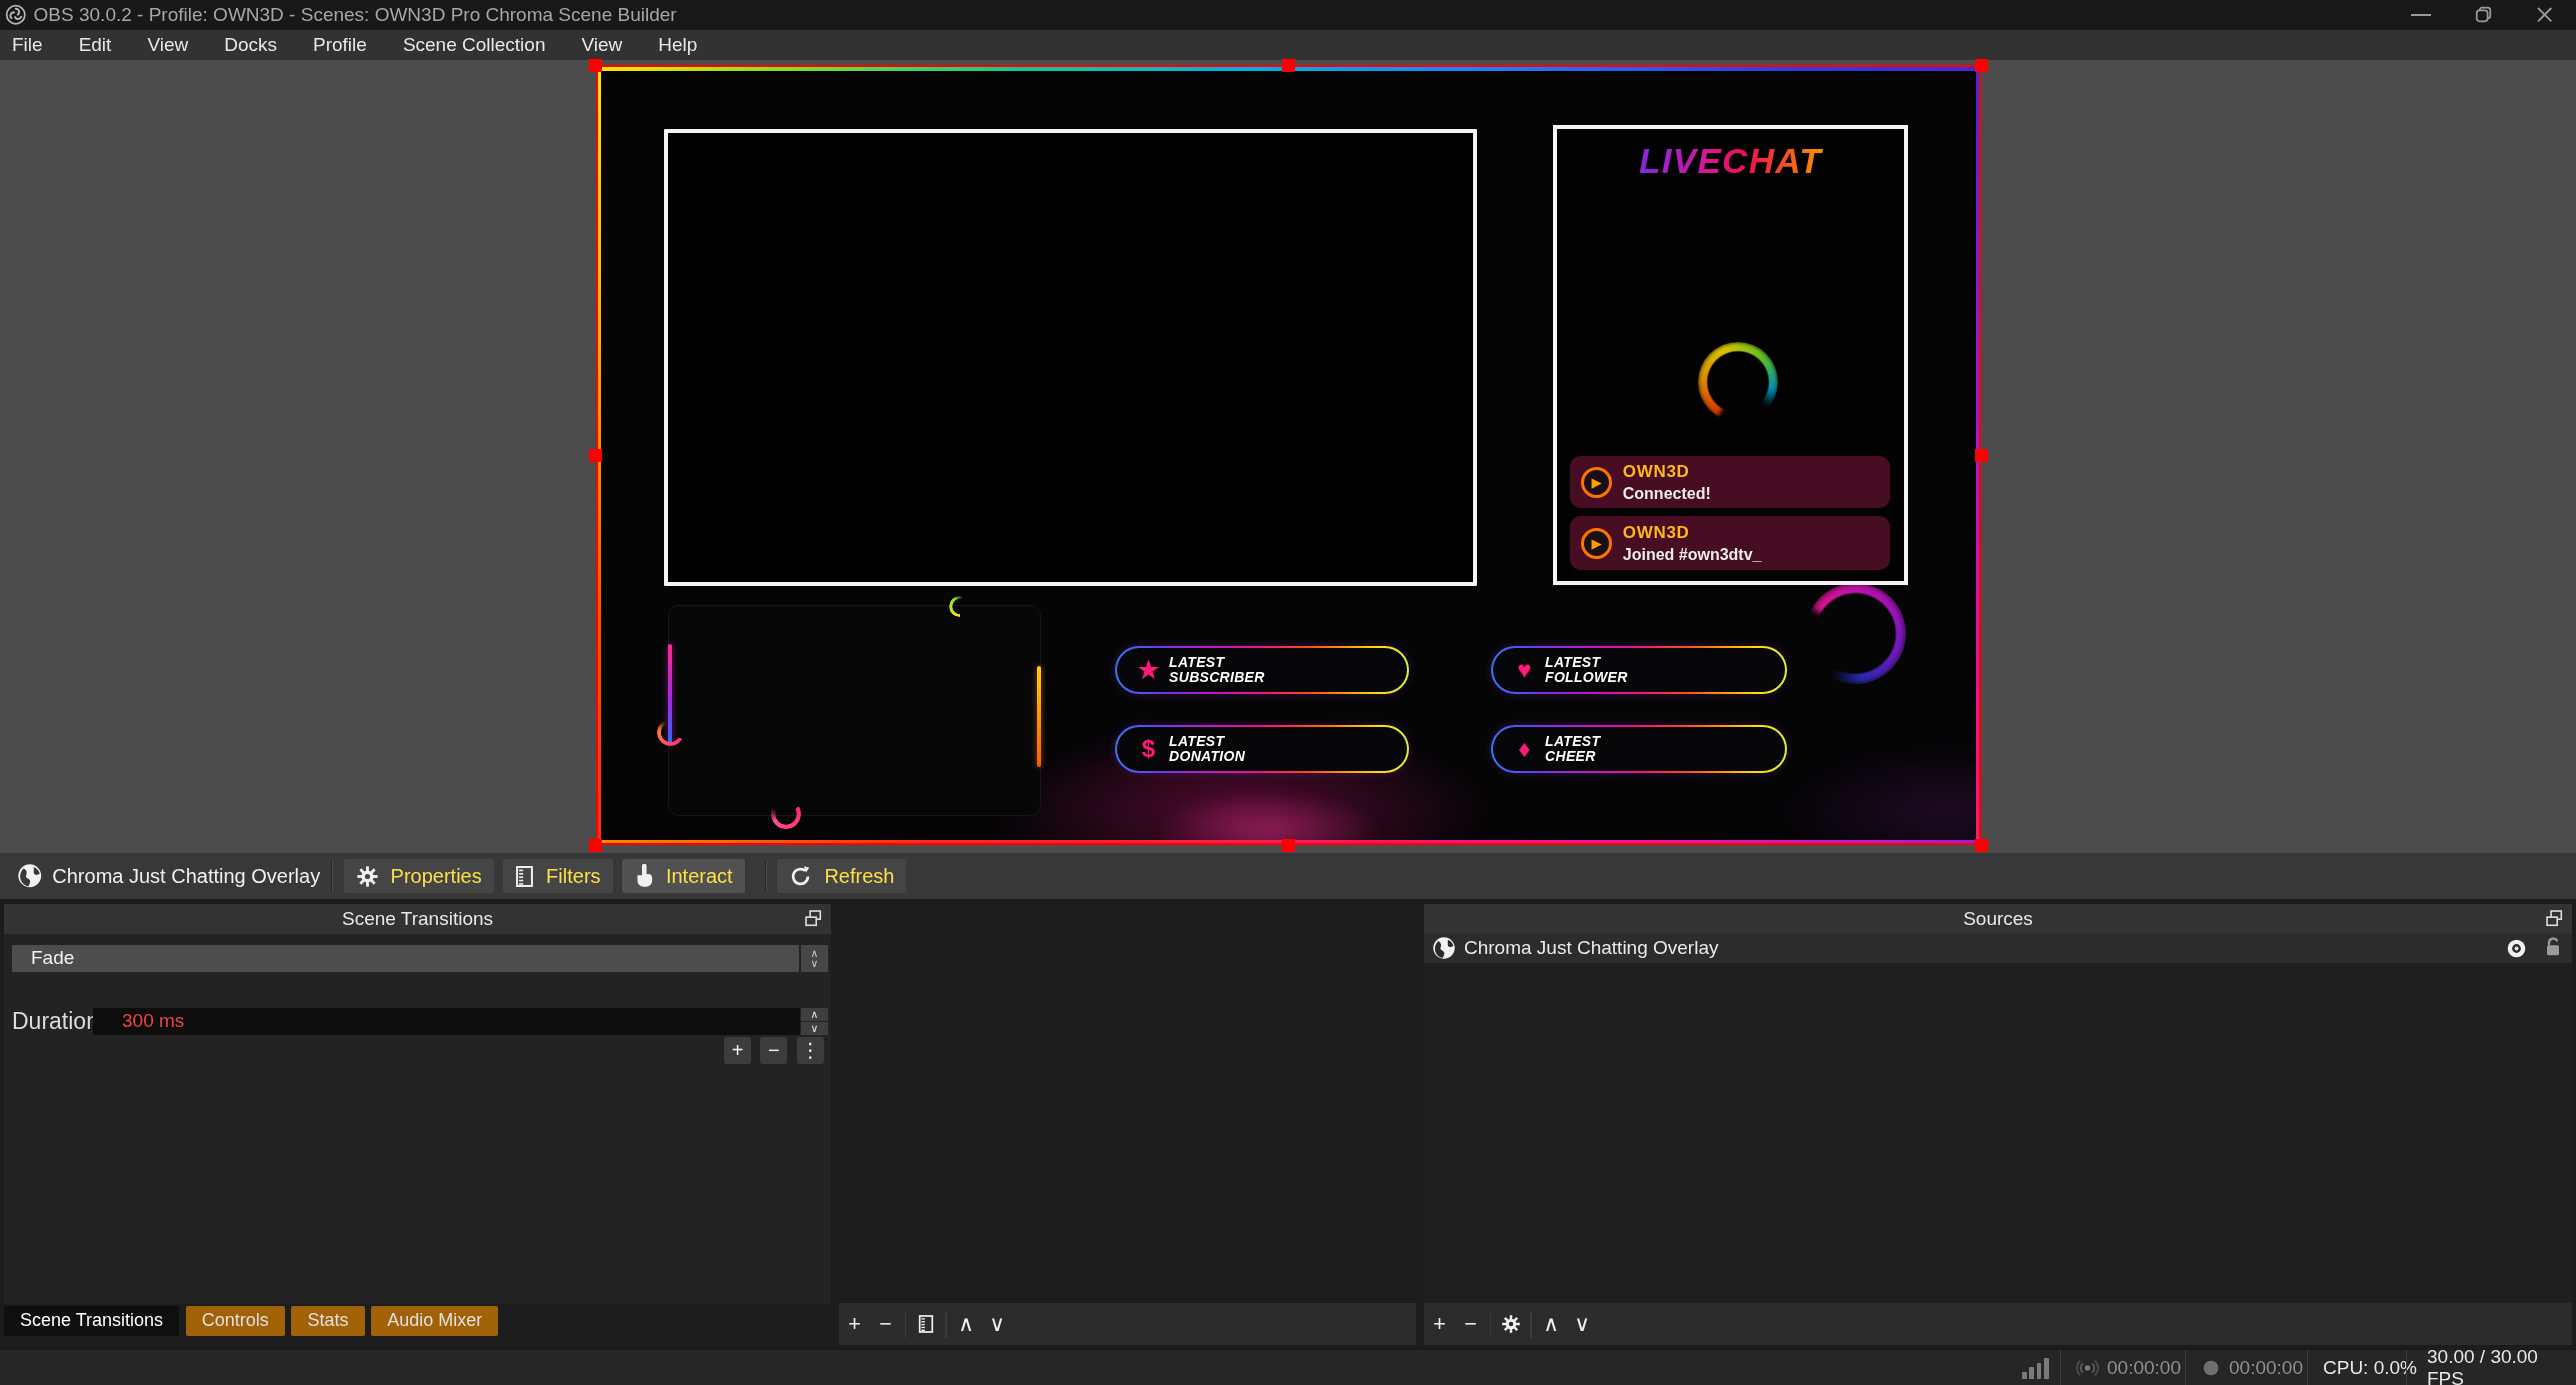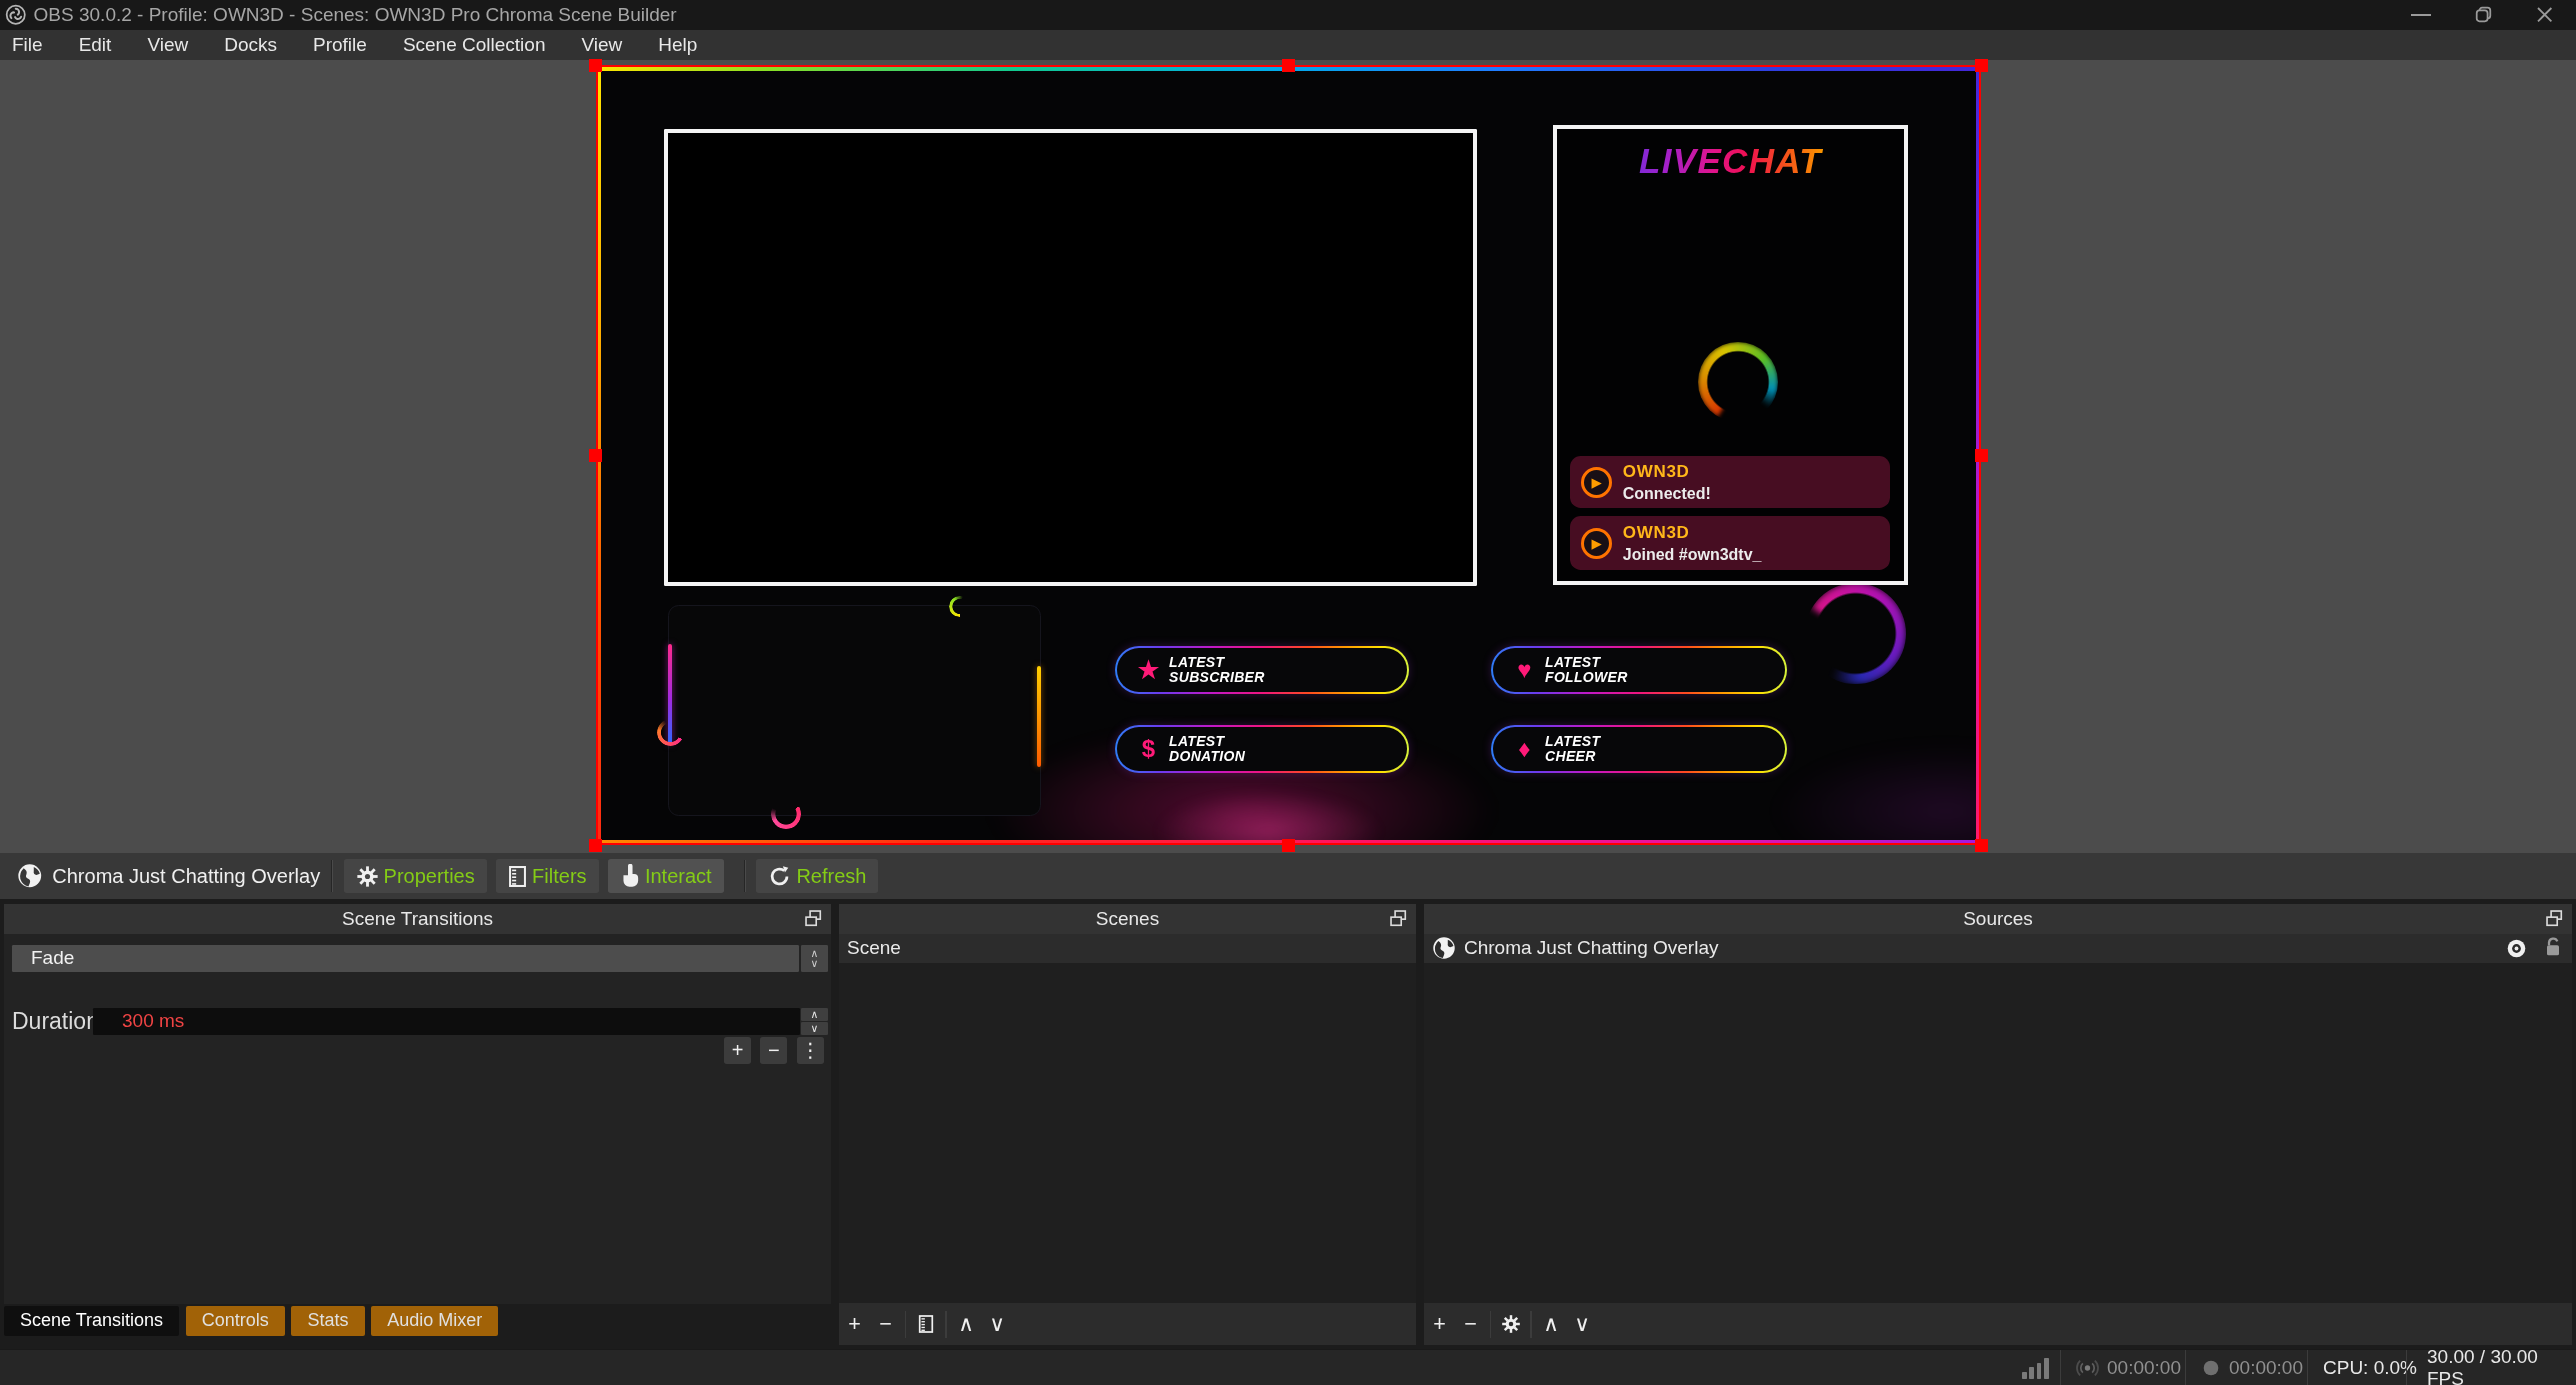--- a/index.html
+++ b/index.html
@@ -72,21 +72,21 @@
   .arc { position:absolute; border-radius:50%; pointer-events:none; }
   .arc.cam-top { left:280px; top:-10.7px; width:21.5px; height:21.5px; background:conic-gradient(from 180deg,#ffe600,#8ce023 40%,rgba(0,0,0,0) 55%); -webkit-mask:radial-gradient(circle, transparent 48%, #000 52% 78%, transparent 82%); mask:radial-gradient(circle, transparent 48%, #000 52% 78%, transparent 82%); filter:blur(0.7px); }
   .arc.cam-bl { left:-12px; top:113px; width:27px; height:27px; background:conic-gradient(from 120deg,#ff2a8a,#ff7a2a 45%,rgba(0,0,0,0) 60%); -webkit-mask:radial-gradient(circle, transparent 48%, #000 52% 78%, transparent 82%); mask:radial-gradient(circle, transparent 48%, #000 52% 78%, transparent 82%); filter:blur(0.7px); }
   .arc.cam-bottom { left:102px; top:193px; width:29.5px; height:29.5px; background:conic-gradient(from 60deg,#ff2a6a,#ff4a9a 50%,rgba(0,0,0,0) 65%); -webkit-mask:radial-gradient(circle, transparent 48%, #000 52% 78%, transparent 82%); mask:radial-gradient(circle, transparent 48%, #000 52% 78%, transparent 82%); filter:blur(0.7px); }
   .arc.scene-tr { left:1163px; top:67px; width:25.5px; height:25.5px; background:conic-gradient(from 250deg,#2a6aff,#7a2ae0 45%,rgba(0,0,0,0) 60%); -webkit-mask:radial-gradient(circle, transparent 46%, #000 50% 78%, transparent 82%); mask:radial-gradient(circle, transparent 46%, #000 50% 78%, transparent 82%); filter:blur(0.7px); }
 
   
   .src-toolbar { position:absolute; left:0; top:853px; width:2576px; height:46px; background:#383838; display:flex; align-items:center; }
   .src-label { display:flex; align-items:center; gap:9.4px; margin-left:17.4px; color:#f0f0f0; font-size:20px; white-space:nowrap; }
   .tb-sep { width:2px; height:32px; background:#262626; border-right:0.7px solid #4a4a4a; margin:0 10.7px; flex:0 0 auto; }
-  .tb-btn { height:34px; display:flex; align-items:center; gap:5px; background:#454545; border-radius:2.7px; color:#84cc16; font-size:20px; padding:0 12px; margin-right:9.4px; white-space:nowrap; }
+  .tb-btn { height:34px; display:flex; align-items:center; gap:12px; background:#454545; border-radius:2.7px; color:#fde047; font-size:20px; padding:0 12px; margin-right:9.4px; white-space:nowrap; }
   .tb-btn.lighter { background:#515151; }
   .icon-svg { display:block; }
 
   
   .dock { position:absolute; top:904px; }
   .dock-header { position:relative; height:29.5px; background:#333333; display:flex; align-items:center; justify-content:center; color:#e8e8e8; font-size:19px; }
   .popout { position:absolute; right:8px; top:5.4px; }
   .dock-body { position:relative; background:#1f1f1f; }
   .dock.transitions { left:4px; width:827px; }
   .dock.transitions .dock-body { height:370px; background:#232323; }
@@ -333,34 +333,20 @@
         <span class="sp">∨</span>
       </div>
       <div class="tr-buttons">
         <div class="sq-btn">+</div>
         <div class="sq-btn">−</div>
         <div class="sq-btn">⋮</div>
       </div>
     </div>
   </div>
 
-  <div class="dock scenes">
-    <div class="dock-header">
-      <span>Scenes</span>
-      <svg class="popout" width="19" height="19" viewBox="0 0 28 28">
-        <rect x="9" y="3" width="15" height="12" fill="none" stroke="#dcdcdc" stroke-width="2.4"></rect>
-        <rect x="3" y="12" width="15" height="12" fill="#333333" stroke="#dcdcdc" stroke-width="2.4"></rect>
-      </svg>
-    </div>
-    <div class="dock-body">
-      <div class="list-row">
-        <span>Scene</span>
-      </div>
-    </div>
-  </div>
 
   <div class="dock sources-dock">
     <div class="dock-header">
       <span>Sources</span>
       <svg class="popout" width="19" height="19" viewBox="0 0 28 28">
         <rect x="9" y="3" width="15" height="12" fill="none" stroke="#dcdcdc" stroke-width="2.4"></rect>
         <rect x="3" y="12" width="15" height="12" fill="#333333" stroke="#dcdcdc" stroke-width="2.4"></rect>
       </svg>
     </div>
     <div class="dock-body">

